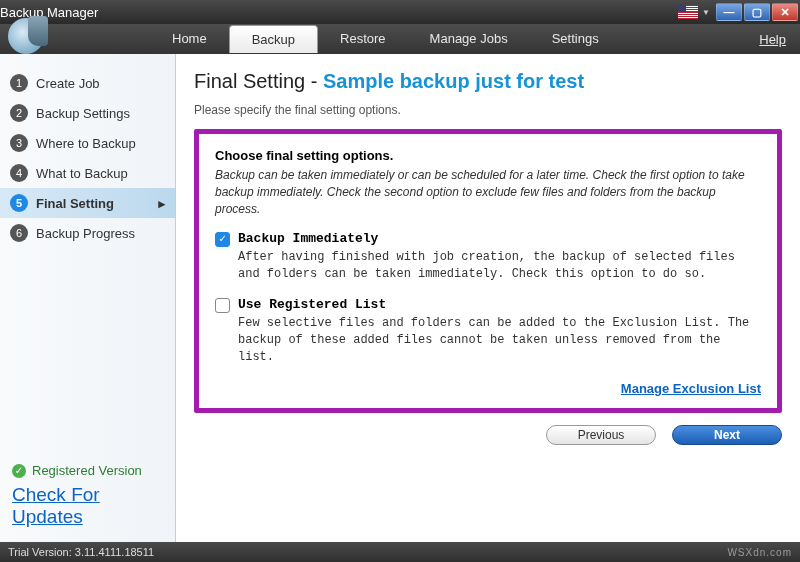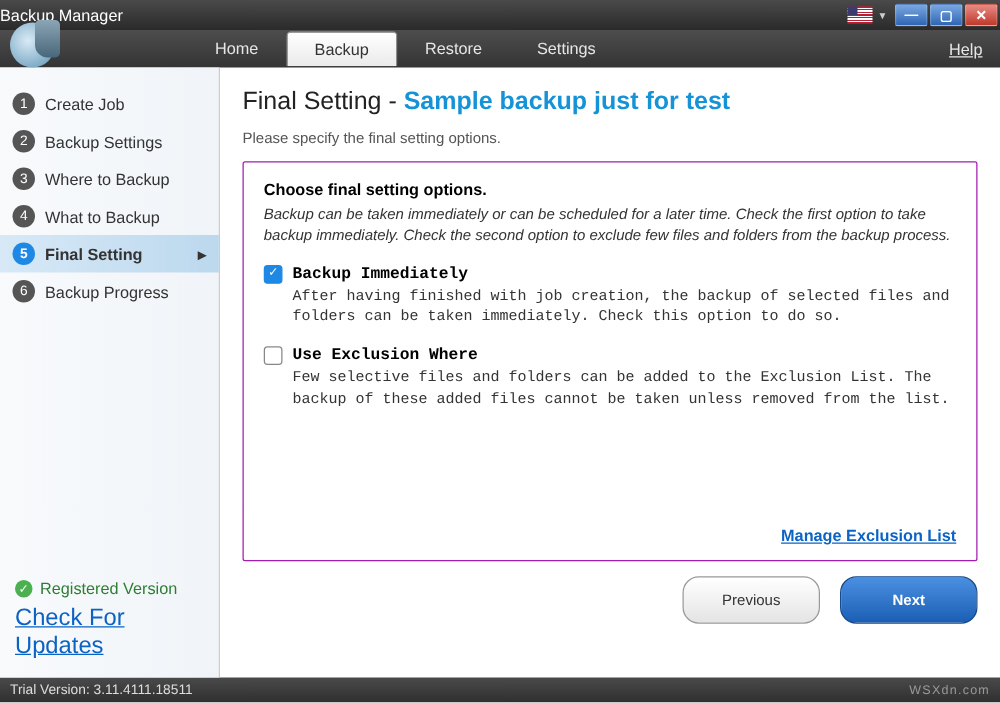--- a/index.html
+++ b/index.html
@@ -38,33 +38,33 @@
 .sidebar-footer { margin-top:auto; padding:10px 12px 14px; }
 .reg-line { display:flex; align-items:center; gap:6px; color:#2e7d32; font-size:13px; margin-bottom:6px; }
 .reg-check { width:14px; height:14px; border-radius:50%; background:#4caf50; display:flex; align-items:center; justify-content:center; color:#fff; font-size:10px; }
 .update-link { color:#0b63c4; text-decoration:underline; font-size:19px; cursor:pointer; }
 
 
 .content { flex:1; padding:16px 18px 10px 18px; position:relative; }
 .heading { font-size:20px; color:#222; }
 .heading .job { color:#1593d6; font-weight:bold; }
 .subheading { font-size:12px; color:#555; margin-top:10px; margin-bottom:12px; }
-.panel { border:1px solid #a21caf; border-radius:2px; padding:14px 16px 12px 16px; height:320px; display:flex; flex-direction:column; }
+.panel { border:5px solid #a21caf; border-radius:2px; padding:14px 16px 12px 16px; height:284px; display:flex; flex-direction:column; }
 .panel-title { font-weight:bold; font-size:13px; margin-bottom:4px; }
 .panel-desc { font-size:12px; color:#333; line-height:1.4; margin-bottom:14px;font-style:italic; }
 .opt-row { margin-bottom:14px;font-family:Liberation Mono, monospace; }
 .opt-head { display:flex; align-items:flex-start; gap:8px; }
 .chk { width:15px; height:15px; border:1px solid #888; border-radius:3px; background:#fff; display:flex; align-items:center; justify-content:center; cursor:pointer; flex-shrink:0; margin-top:1px; }
 .chk.checked { background:#1e88e5; border-color:#1e88e5; color:#fff; }
 .chk.checked::after { content:"✓"; font-size:11px; line-height:1; }
 .opt-label { font-weight:bold; font-size:13px; }
 .opt-desc { font-size:12px; color:#333; margin-left:23px; margin-top:2px; line-height:1.4; }
 .manage-link { margin-top:auto; text-align:right; color:#0b63c4; font-weight:bold; font-size:13px; text-decoration:underline; cursor:pointer; }
 .btn-row { display:flex; justify-content:flex-end; gap:16px; margin-top:12px; }
-.btn { width:110px; height:38px; border-radius:13px; border:1px solid #999; font-size:12px; cursor:pointer; display:flex; align-items:center; justify-content:center; }
+.btn { width:110px; height:20px; border-radius:13px; border:1px solid #999; font-size:12px; cursor:pointer; display:flex; align-items:center; justify-content:center; }
 .btn-prev { background:linear-gradient(#fff,#e4e4e4); color:#333; }
 .btn-next { background:linear-gradient(#4a8fe0,#1a5fb4); color:#fff; border-color:#164a8c; font-weight:bold; }
 
 
 .statusbar { height:20px; background:linear-gradient(#4a4a4a,#2f2f2f); color:#ddd; font-size:11px; display:flex; align-items:center; padding:0 8px; }
 .wm { margin-left:auto; color:#999; font-size:10px; letter-spacing:1px; }
 </style>
 </head>
 <body>
 
@@ -78,20 +78,21 @@
     <div class="win-btn win-close">✕</div>
   </div>
 </div>
 
 <div class="menubar">
   <div class="logo"></div>
   <div class="menu-tabs">
     <div class="menu-tab">Home</div>
     <div class="menu-tab active">Backup</div>
     <div class="menu-tab">Restore</div>
+    <div class="menu-tab">Manage Jobs</div>
     <div class="menu-tab">Settings</div>
   </div>
   <a class="menu-right">Help</a>
 </div>
 
 <div class="main">
   <div class="sidebar">
     <ul class="step-list">
       <li class="step-item">
         <span class="step-num">1</span>
@@ -142,21 +143,21 @@
         <div class="opt-head">
           <div class="chk checked"></div>
           <span class="opt-label">Backup Immediately</span>
         </div>
         <div class="opt-desc">After having finished with job creation, the backup of selected files and folders can be taken immediately. Check this option to do so.</div>
       </div>
 
       <div class="opt-row">
         <div class="opt-head">
           <div class="chk"></div>
-          <span class="opt-label">Use Exclusion Where</span>
+          <span class="opt-label">Use Registered List</span>
         </div>
         <div class="opt-desc">Few selective files and folders can be added to the Exclusion List. The backup of these added files cannot be taken unless removed from the list.</div>
       </div>
 
       <a class="manage-link">Manage Exclusion List</a>
     </div>
 
     <div class="btn-row">
       <div class="btn btn-prev">Previous</div>
       <div class="btn btn-next">Next</div>

